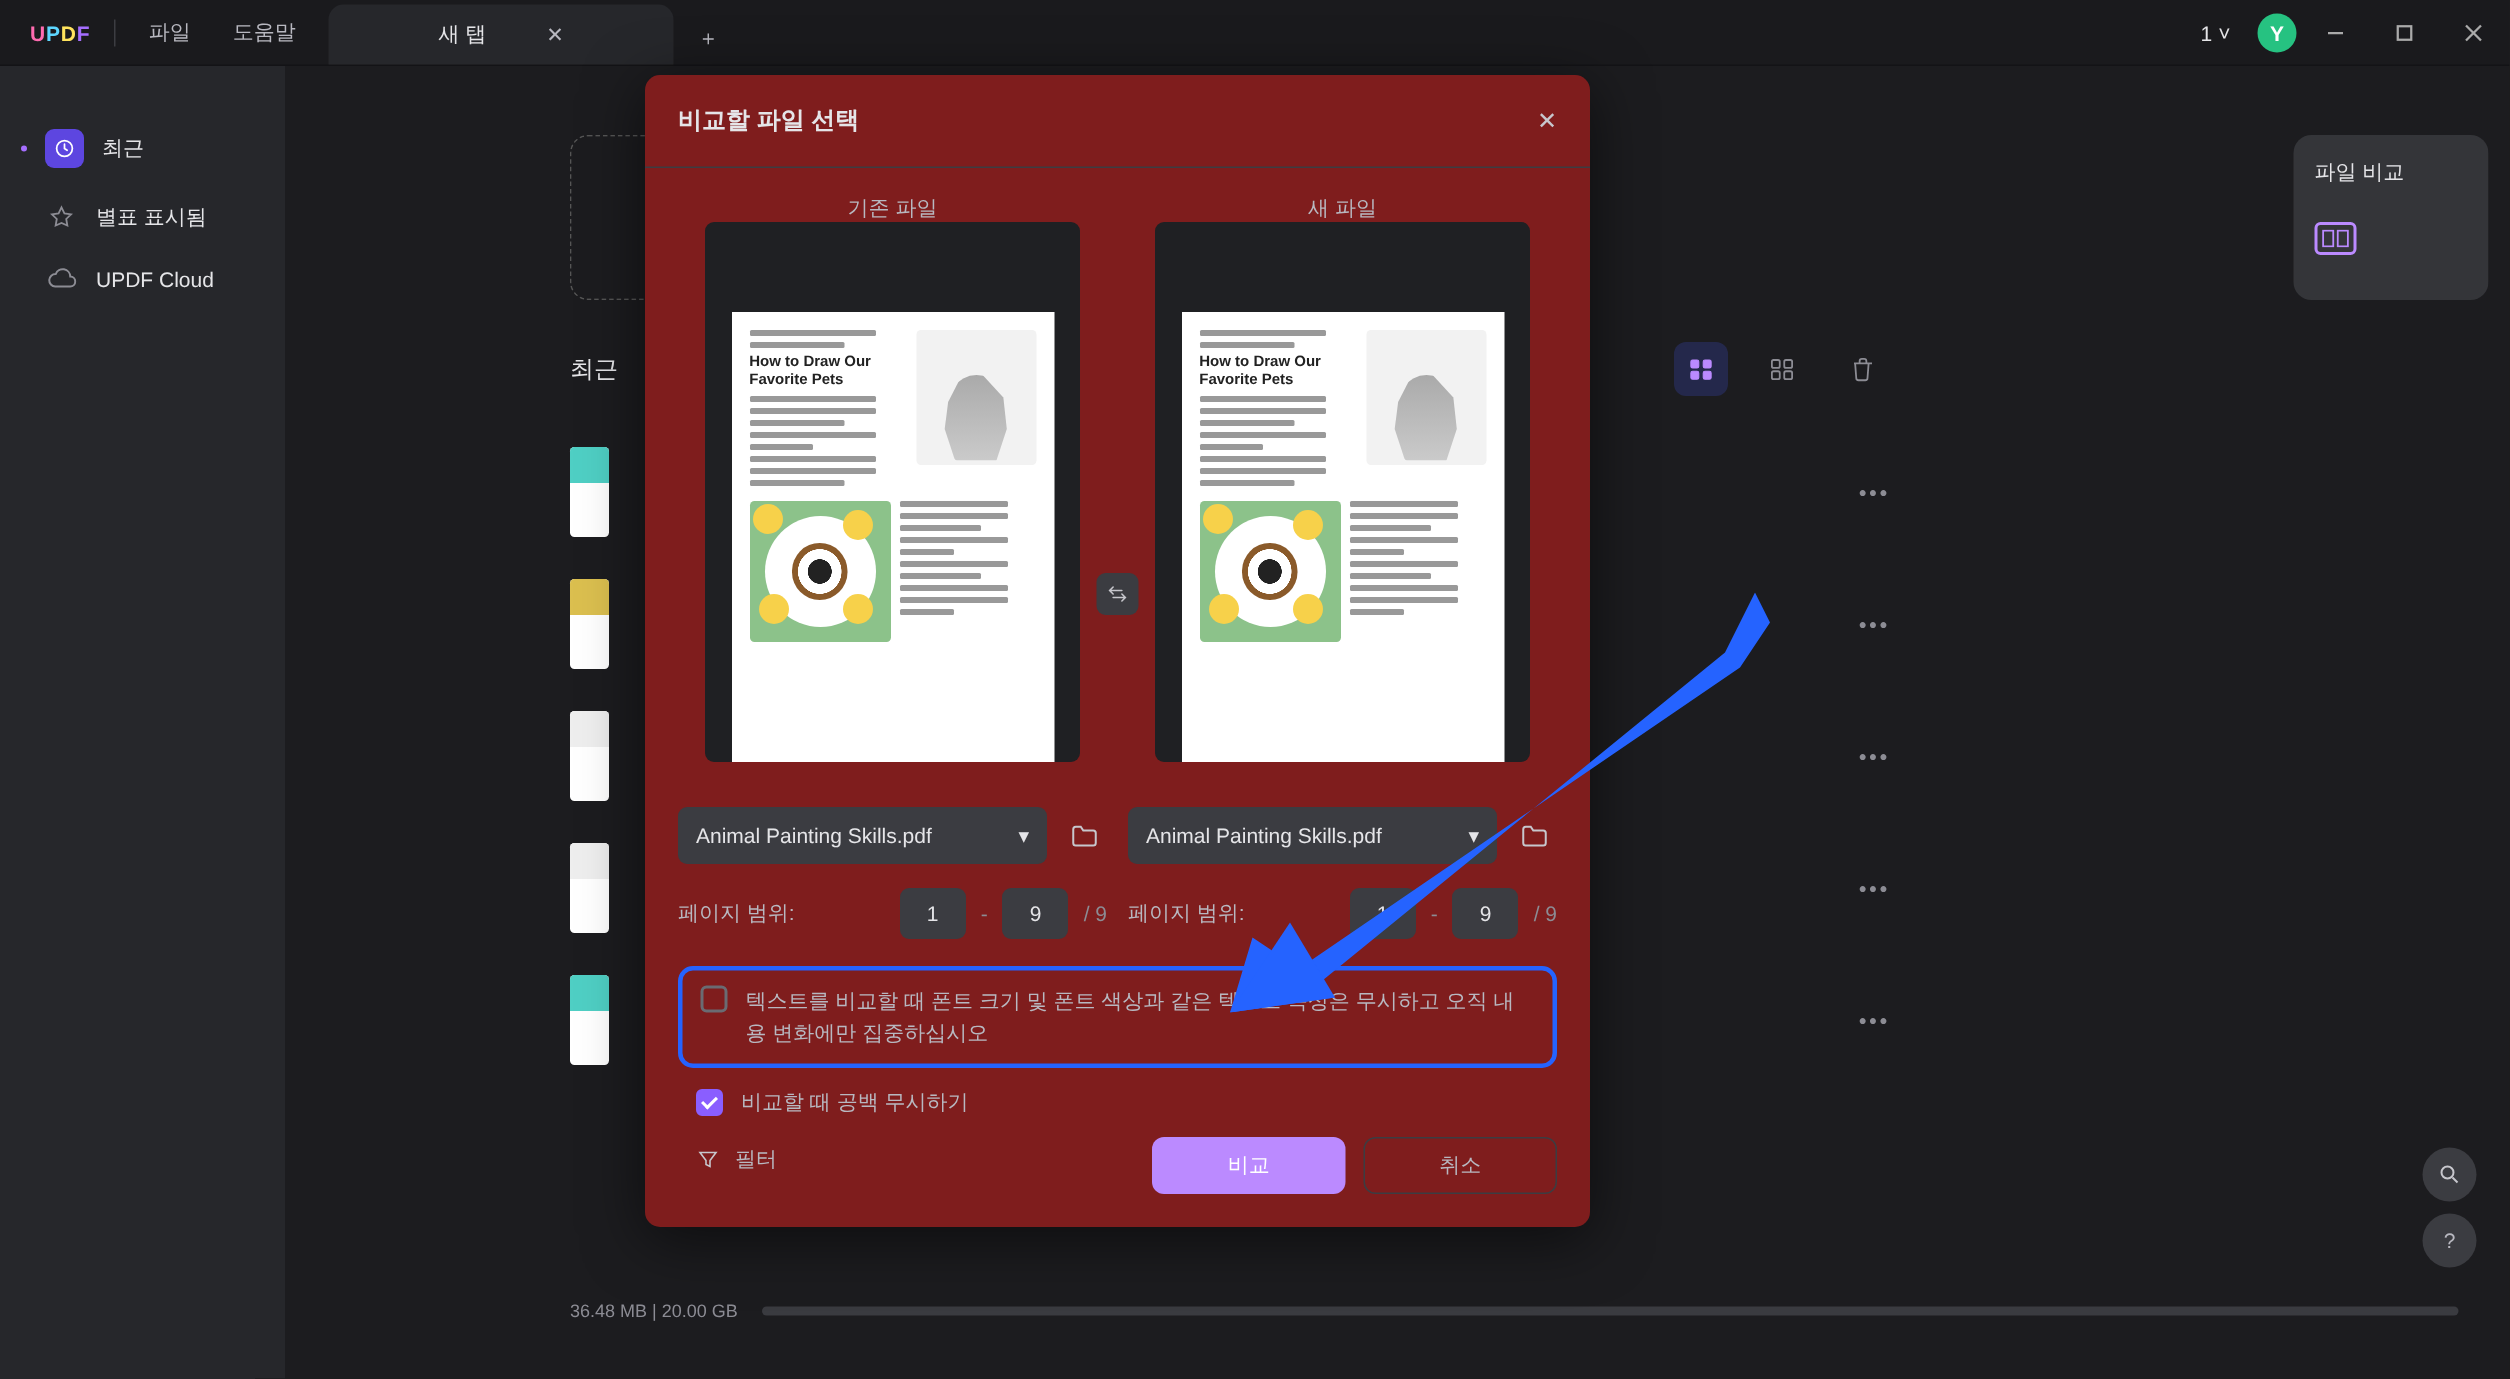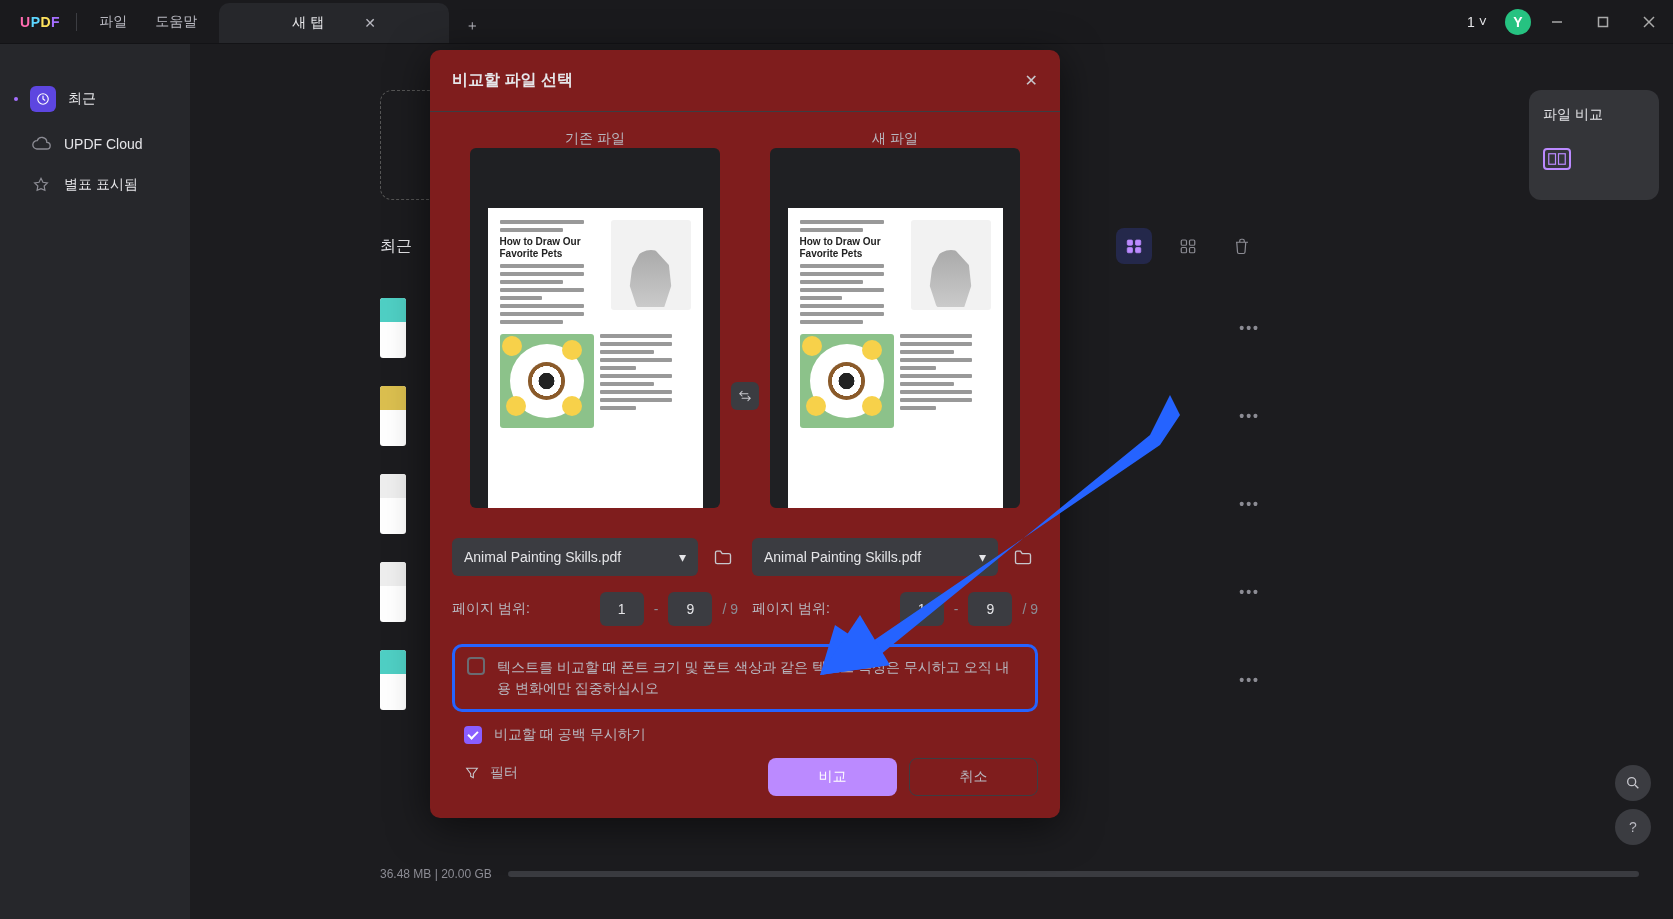--- a/index.html
+++ b/index.html
@@ -186,34 +186,34 @@
       <span class="dot"></span>
       <span class="recent-icon">
         <svg width="14" height="14" viewBox="0 0 24 24" fill="none">
             <circle cx="12" cy="12" r="9" stroke="#fff" stroke-width="2"></circle>
             <path d="M12 7v5l3 2" stroke="#fff" stroke-width="2" stroke-linecap="round"></path>
           </svg>
       </span>
       <span>최근</span>
     </div>
     <div class="side-item">
+      <span class="star-icon">
+        <svg width="18" height="18" viewBox="0 0 24 24" fill="none">
+            <path d="M12 3l2.6 5.3 5.9.9-4.3 4.1 1 5.8L12 16.8 6.8 19.1l1-5.8L3.5 9.2l5.9-.9L12 3z" stroke="#8c8c94" stroke-width="1.6"></path>
+          </svg>
+      </span>
+      <span>별표 표시됨</span>
+    </div>
+    <div class="side-item">
       <span class="cloud-icon">
         <svg width="20" height="16" viewBox="0 0 24 18" fill="none">
             <path d="M7 15a5 5 0 0 1 .4-10A6 6 0 0 1 19 7a4 4 0 0 1 0 8H7z" stroke="#8c8c94" stroke-width="1.6"></path>
           </svg>
       </span>
       <span>UPDF Cloud</span>
-    </div>
-    <div class="side-item">
-      <span class="star-icon">
-        <svg width="18" height="18" viewBox="0 0 24 24" fill="none">
-            <path d="M12 3l2.6 5.3 5.9.9-4.3 4.1 1 5.8L12 16.8 6.8 19.1l1-5.8L3.5 9.2l5.9-.9L12 3z" stroke="#8c8c94" stroke-width="1.6"></path>
-          </svg>
-      </span>
-      <span>별표 표시됨</span>
     </div>
   </div>
 
   <div class="main">
     <div class="content-scroll">
       <div class="card-row">
         <div class="drop-card">
           <div class="folder-ico"></div>
         </div>
         <div style="flex:1"></div>

